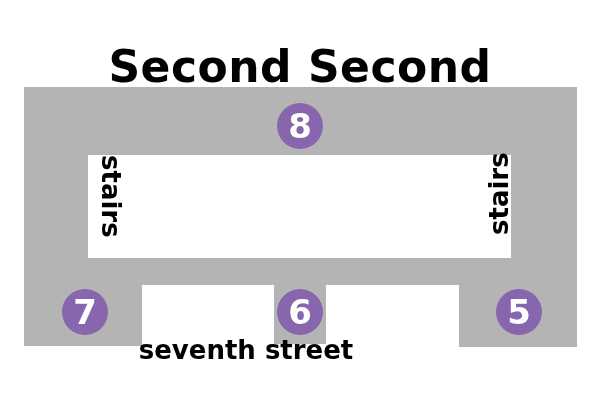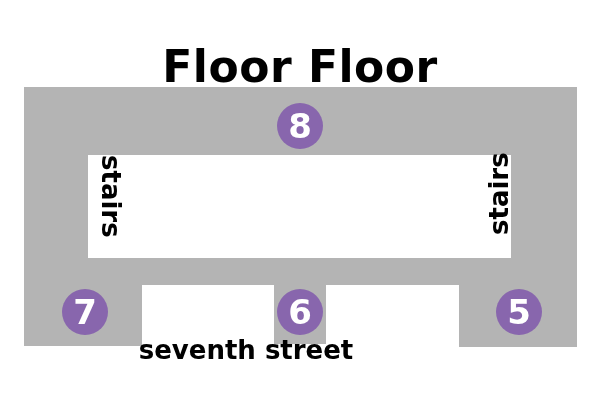--- a/index.html
+++ b/index.html
@@ -32,21 +32,21 @@
 <div class="abs gray" style="left:24px; top:87px; width:553px; height:68px;"></div>
 <div class="abs gray" style="left:24px; top:155px; width:64px; height:191px;"></div>
 <div class="abs gray" style="left:511px; top:155px; width:66px; height:192px;"></div>
 <div class="abs gray" style="left:24px; top:258px; width:553px; height:27px;"></div>
 <div class="abs gray" style="left:24px; top:285px; width:118px; height:61px;"></div>
 <div class="abs gray" style="left:274px; top:285px; width:52px; height:59px;"></div>
 <div class="abs gray" style="left:459px; top:285px; width:118px; height:62px;"></div>
 
 <div class="abs white" style="left:88px; top:155px; width:423px; height:103px;"></div>
 
-<div class="title">Floor Floor</div>
+<div class="title">Second Second</div>
 
 <div class="stairs left">stairs</div>
 <div class="stairs right">stairs</div>
 
 <div class="marker" style="left:277px; top:103px;">
   <span>8</span>
 </div>
 <div class="marker" style="left:62px; top:289px;">
   <span>7</span>
 </div>

